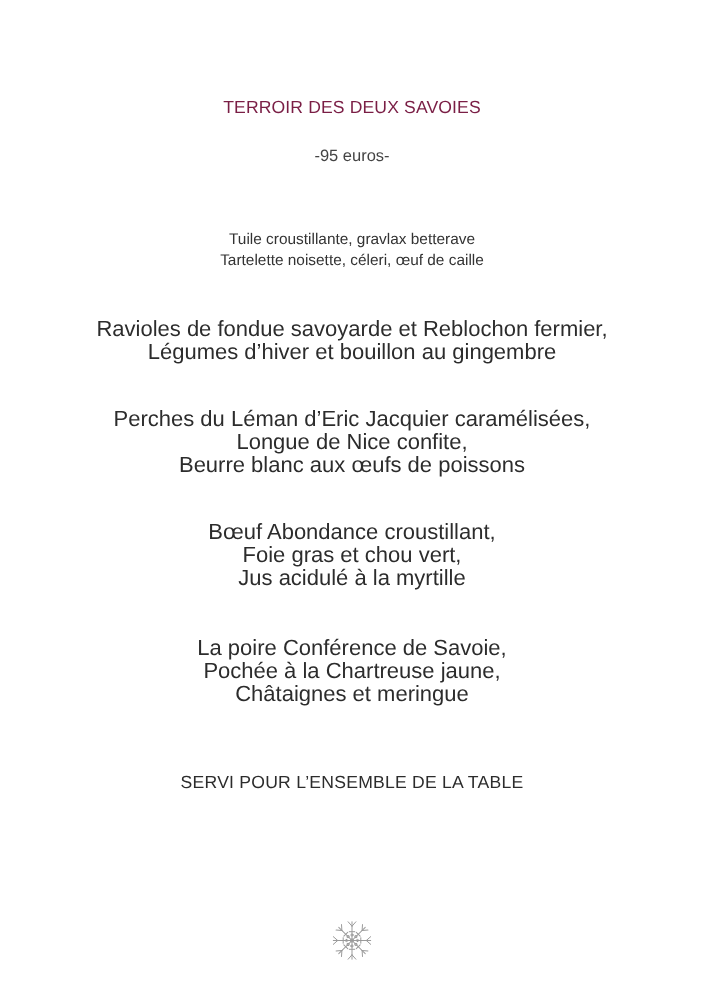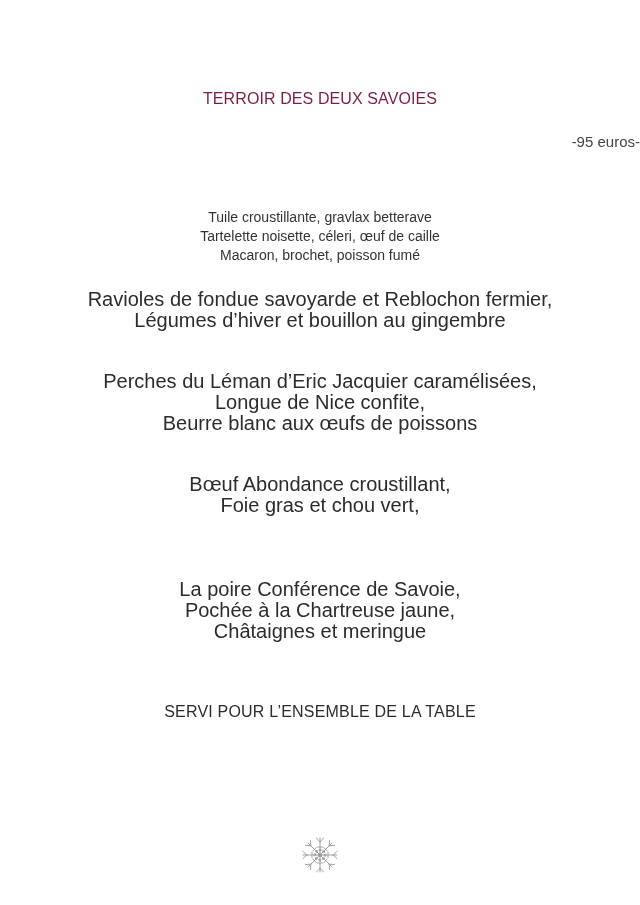--- a/index.html
+++ b/index.html
@@ -2,58 +2,58 @@
 <html><head>
   <meta charset="utf-8">
   <style>
     html, body { margin: 0; padding: 0; background: #ffffff; }
     body {
       width: 640px; height: 905px; position: relative; overflow: hidden;
       font-family: "Liberation Sans", sans-serif; color: #2a2a2a;
     }
     .c { position: absolute; left: 0; width: 640px; text-align: center; }
     .title { top: 90px; font-size: 16px; color: #7a1e45; letter-spacing: 0.1px; }
-    .price { top: 133px; font-size: 15px; color: #444; text-align: right; }
+    .price { top: 133px; font-size: 15px; color: #444; }
     .amuse { top: 208px; font-size: 14px; line-height: 19px; color: #333; }
     .course { font-size: 20px; line-height: 21px; color: #2c2c2c; }
     .c1 { top: 289px; }
     .c2 { top: 371px; }
     .c3 { top: 474px; }
     .c4 { top: 579px; }
     .served { top: 703px; font-size: 16px; color: #2c2c2c; letter-spacing: 0.2px; }
     .snow { position: absolute; left: 300px; top: 835px; width: 40px; height: 40px; }
     .line { display: block; }
   </style>
 </head>
 <body>
 
 <div>
   <div class="c title">TERROIR DES DEUX SAVOIES</div>
   <div class="c price">-95 euros-</div>
 
   <div class="c amuse">
     <span class="line">Tuile croustillante, gravlax betterave</span>
     <span class="line">Tartelette noisette, céleri, œuf de caille</span>
-    <span class="line">Macaron, brochet, poisson fumé</span>
   </div>
 
   <div class="c course c1">
     <span class="line">Ravioles de fondue savoyarde et Reblochon fermier,</span>
     <span class="line">Légumes d’hiver et bouillon au gingembre</span>
   </div>
 
   <div class="c course c2">
     <span class="line">Perches du Léman d’Eric Jacquier caramélisées,</span>
     <span class="line">Longue de Nice confite,</span>
     <span class="line">Beurre blanc aux œufs de poissons</span>
   </div>
 
   <div class="c course c3">
     <span class="line">Bœuf Abondance croustillant,</span>
     <span class="line">Foie gras et chou vert,</span>
+    <span class="line">Jus acidulé à la myrtille</span>
   </div>
 
   <div class="c course c4">
     <span class="line">La poire Conférence de Savoie,</span>
     <span class="line">Pochée à la Chartreuse jaune,</span>
     <span class="line">Châtaignes et meringue</span>
   </div>
 
   <div class="c served">SERVI POUR L’ENSEMBLE DE LA TABLE</div>
 

